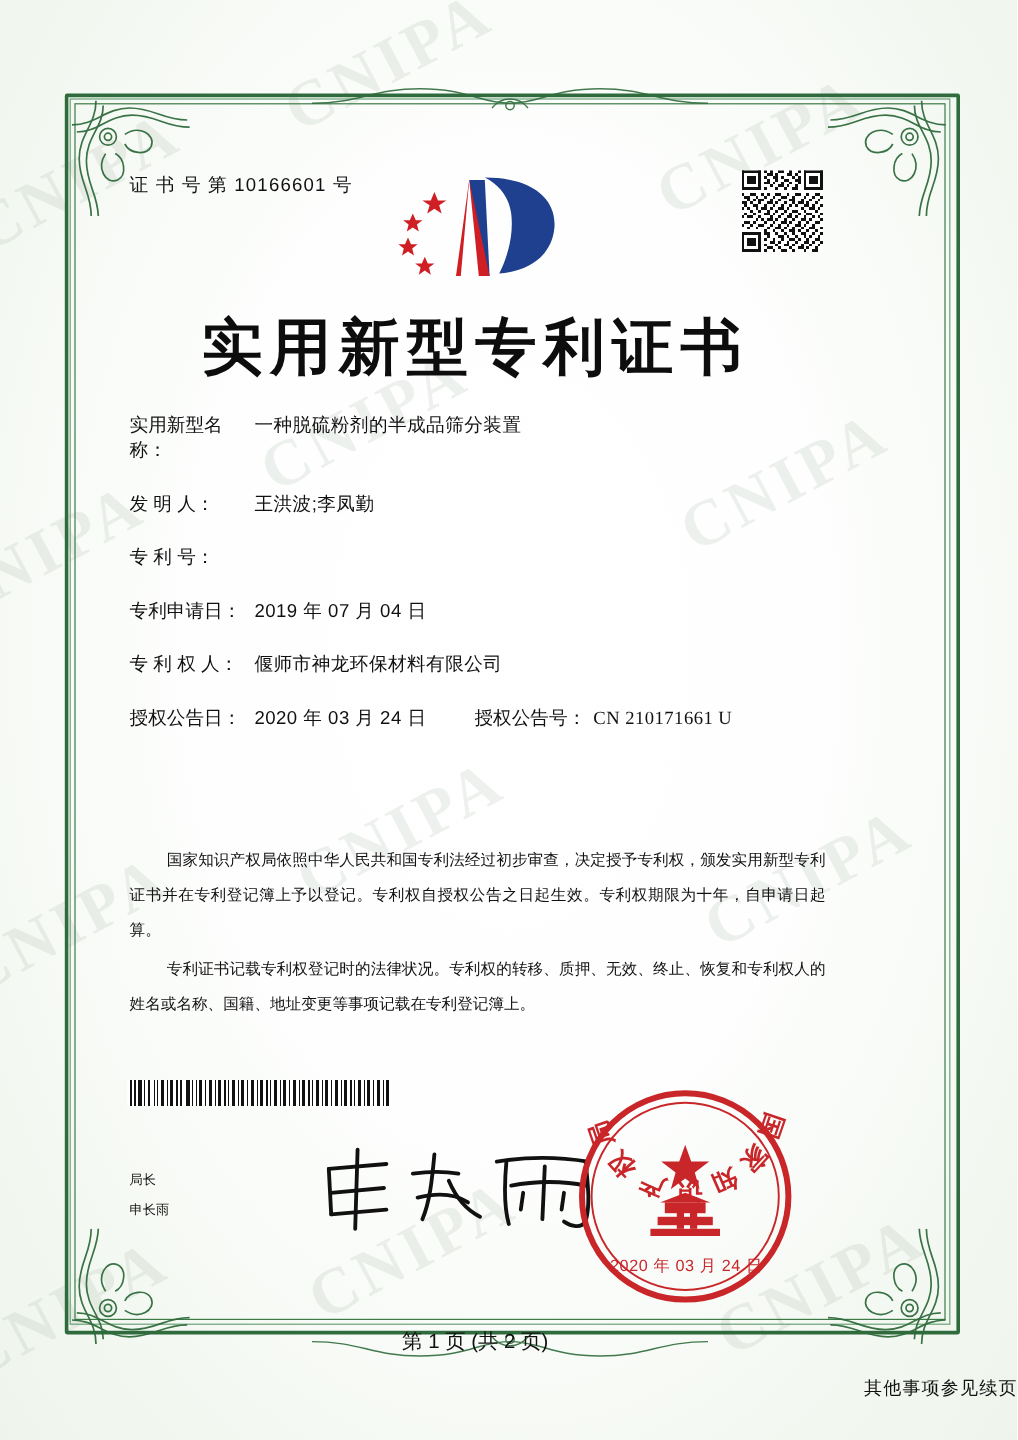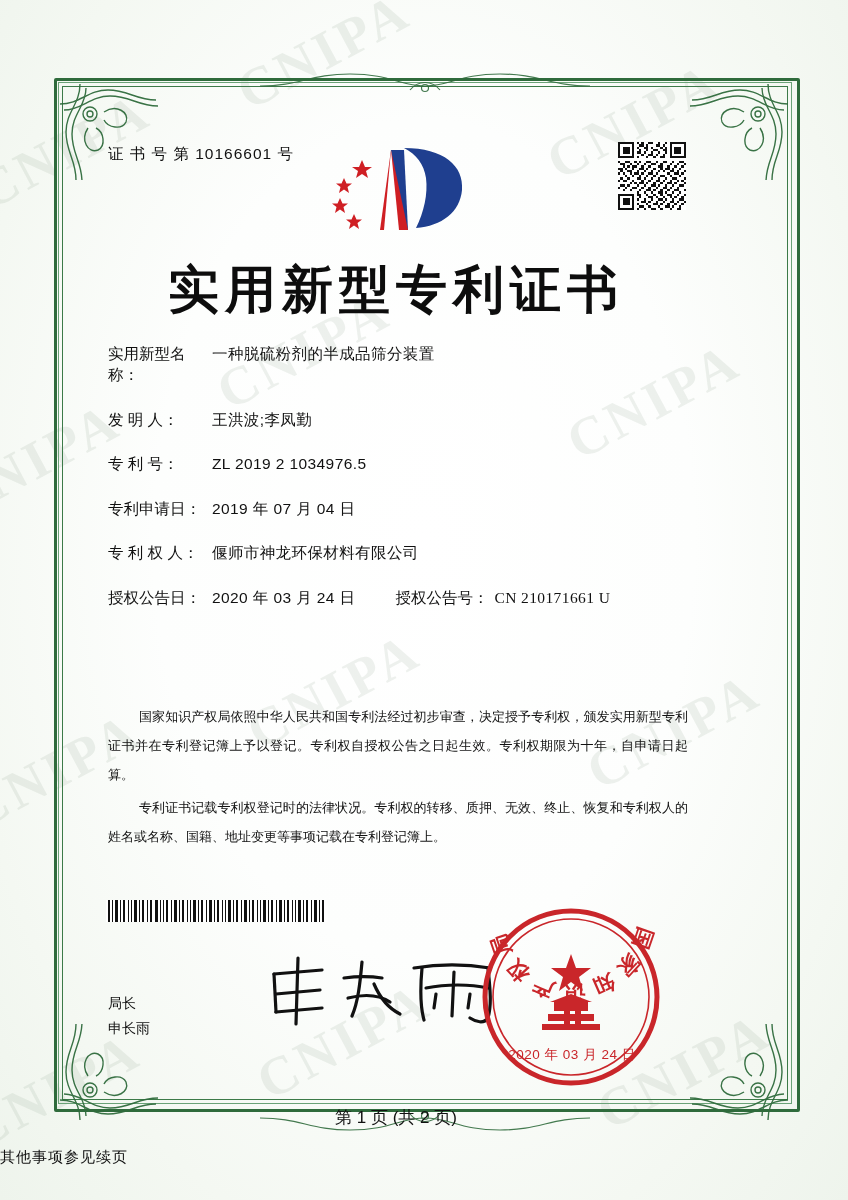--- a/index.html
+++ b/index.html
@@ -185,22 +185,22 @@
     left: 44px;
     top: 814px;
     width: 222px;
     height: 22px;
   }
 
   
   .sig-label {
     position: absolute;
     left: 46px;
-    top: 905px;
-    font-size: 14px;
+    top: 886px;
+    font-size: 11px;
     line-height: 25px;
     color: #111;
     font-family: "Liberation Sans", sans-serif;
   }
   .sig-script {
     position: absolute;
     left: 200px;
     top: 868px;
     width: 250px;
     height: 72px;
@@ -235,21 +235,21 @@
     font-size: 17px;
     color: #111;
     font-family: "Liberation Sans", sans-serif;
   }
 
   .footer-note {
     position: absolute;
     left: 0;
     right: 0;
     top: 1148px;
-    text-align: left;
+    text-align: right;
     font-size: 15px;
     color: #111;
     letter-spacing: 1px;
     font-family: "Liberation Sans", sans-serif;
   }
 </style>
 </head>
 <body>
 
 <div id="page">
@@ -589,21 +589,20 @@
       <div class="field-row">
         <div class="field-label">实用新型名称：</div>
         <div class="field-value">一种脱硫粉剂的半成品筛分装置</div>
       </div>
       <div class="field-row">
         <div class="field-label">发    明    人：</div>
         <div class="field-value">王洪波;李凤勤</div>
       </div>
       <div class="field-row">
         <div class="field-label">专    利    号：</div>
-        <div class="field-value">ZL 2019 2 1034976.5</div>
       </div>
       <div class="field-row">
         <div class="field-label">专利申请日：</div>
         <div class="field-value">2019 年 07 月 04 日</div>
       </div>
       <div class="field-row">
         <div class="field-label">专  利  权  人：</div>
         <div class="field-value">偃师市神龙环保材料有限公司</div>
       </div>
       <div class="field-row dual">

